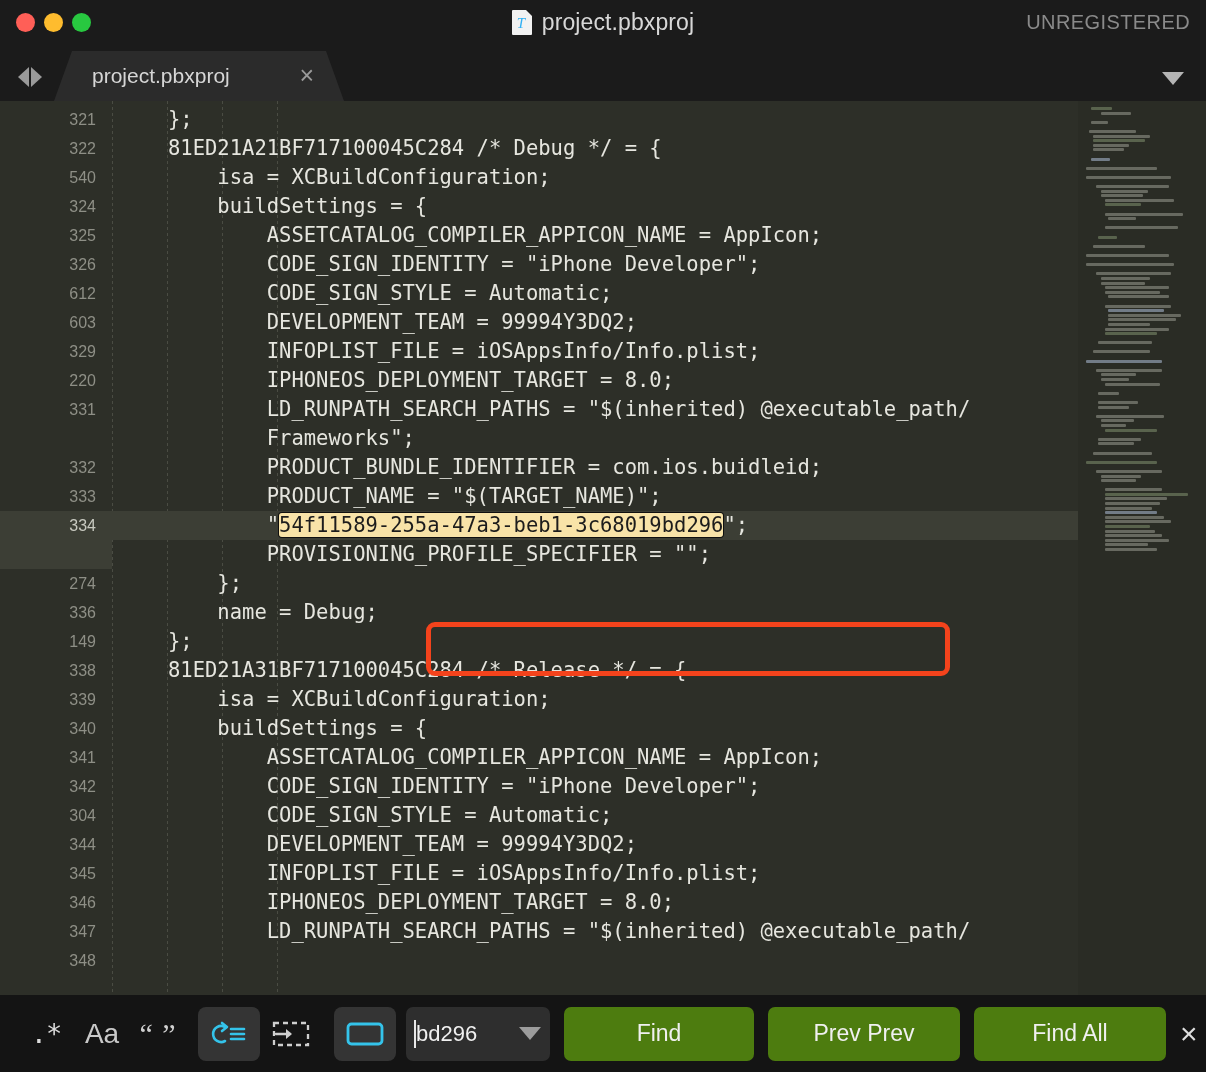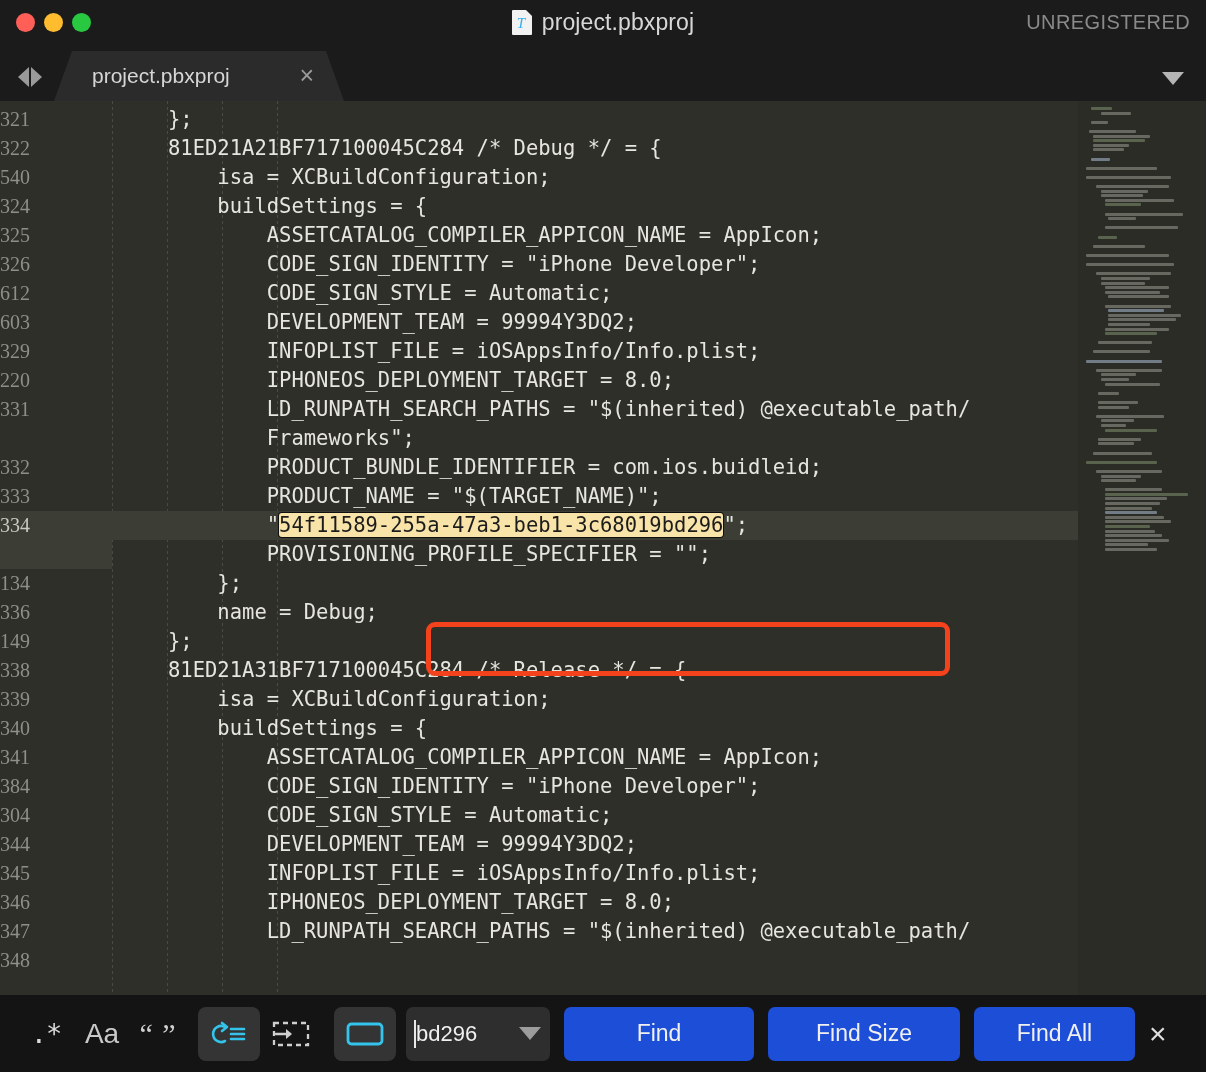--- a/index.html
+++ b/index.html
@@ -169,24 +169,25 @@
     width: 112px;
     min-width: 112px;
     background: #2d2f28;
     position: relative;
     padding-top: 4px;
     overflow: hidden;
   }
   .gline {
     height: 29px;
     line-height: 29px;
+    text-align: right;
     padding-right: 16px;
     color: #8e8f86;
-    font-family: Liberation Serif, serif;
-    font-size: 20px;
+    font-family: Liberation Sans, sans-serif;
+    font-size: 16px;
   }
   .gline.blank { color: transparent; }
   .gline.cur {
     background: #3c3e35;
     color: #c8c9c0;
   }
 
   .code-area {
     position: relative;
     flex: 1;
@@ -348,34 +349,34 @@
   }
   .dtri {
     width: 0; height: 0;
     border-style: solid;
     border-width: 13px 11px 0 11px;
     border-color: #9c9c9c transparent transparent transparent;
   }
 
   .fbtn {
     height: 54px;
-    background: #1d4ed8;
+    background: #4d7c0f;
     border: 0;
     border-radius: 7px;
     color: #f0f0f0;
     font-size: 23px;
     font-family: "Liberation Sans", sans-serif;
     margin-left: 14px;
     padding: 0 16px;
     flex: none;
     cursor: pointer;
   }
   .fbtn.find      { width: 190px; }
   .fbtn.findprev  { width: 192px; }
-  .fbtn.findall   { width: 161px; }
+  .fbtn.findall   { width: 192px; }
 
   .fclose {
     margin-left: 14px;
     margin-right: 14px;
     font-size: 30px;
     color: #dedede;
     line-height: 1;
     flex: none;
   }
 
@@ -452,28 +453,28 @@
         <div class="gline">612</div>
         <div class="gline">603</div>
         <div class="gline">329</div>
         <div class="gline">220</div>
         <div class="gline">331</div>
         <div class="gline blank">&nbsp;</div>
         <div class="gline">332</div>
         <div class="gline">333</div>
         <div class="gline cur">334</div>
         <div class="gline cur blank">&nbsp;</div>
-        <div class="gline">134</div>
+        <div class="gline">274</div>
         <div class="gline">336</div>
         <div class="gline">149</div>
         <div class="gline">338</div>
         <div class="gline">339</div>
         <div class="gline">340</div>
         <div class="gline">341</div>
-        <div class="gline">384</div>
+        <div class="gline">342</div>
         <div class="gline">304</div>
         <div class="gline">344</div>
         <div class="gline">345</div>
         <div class="gline">346</div>
         <div class="gline">347</div>
         <div class="gline">348</div>
       </div>
 
     <div class="code-area">
       <div class="guides">
@@ -654,19 +655,19 @@
 
     <div class="search-wrap">
       <span class="search-caret"></span>
       <input class="search-input" type="text" value="bd296" style="">
       <div class="search-drop">
         <span class="dtri"></span>
       </div>
     </div>
 
     <button class="fbtn find">Find</button>
-    <button class="fbtn findprev">Find Size</button>
+    <button class="fbtn findprev">Prev Prev</button>
     <button class="fbtn findall">Find All</button>
     <span class="fclose">×</span>
   </div>
 
 
 </div>
 
 </body></html>

